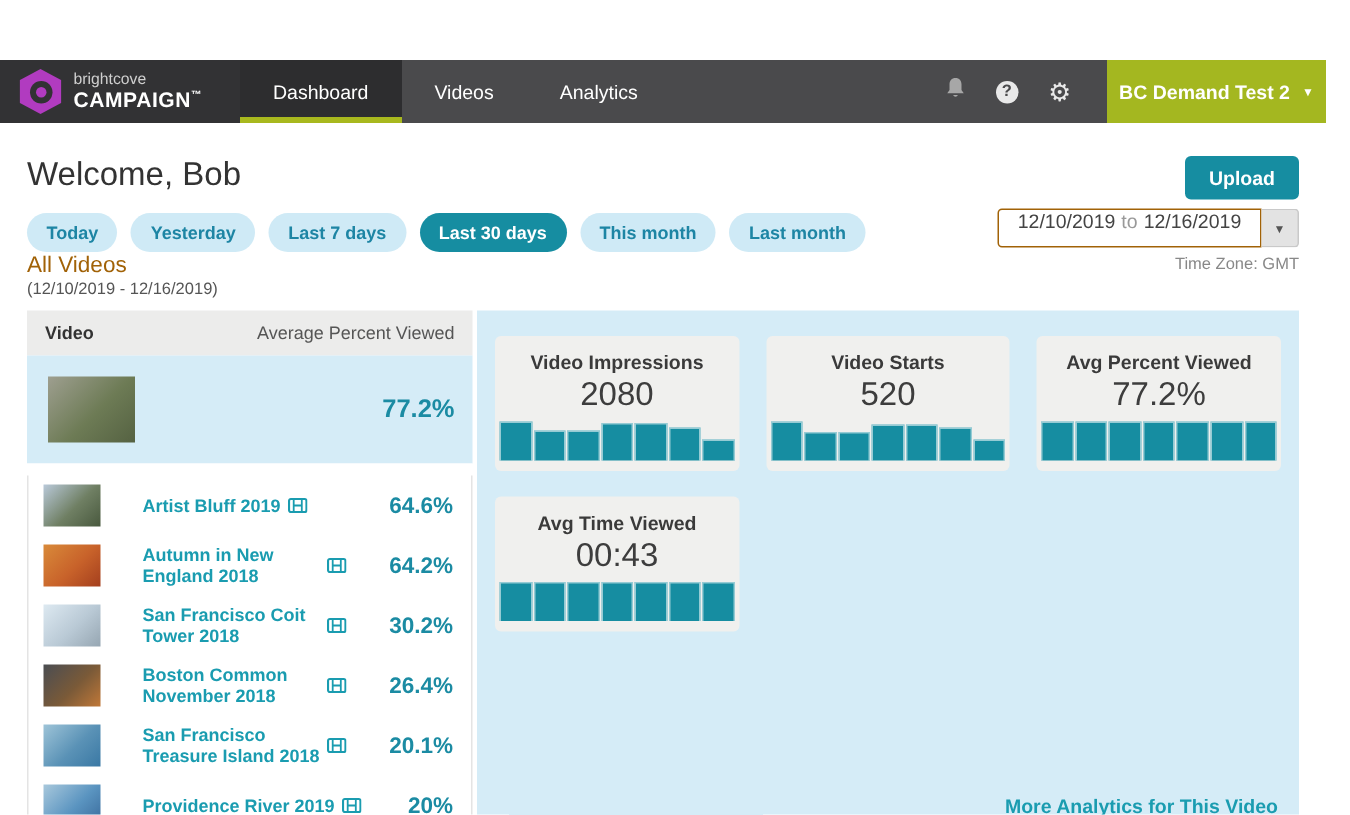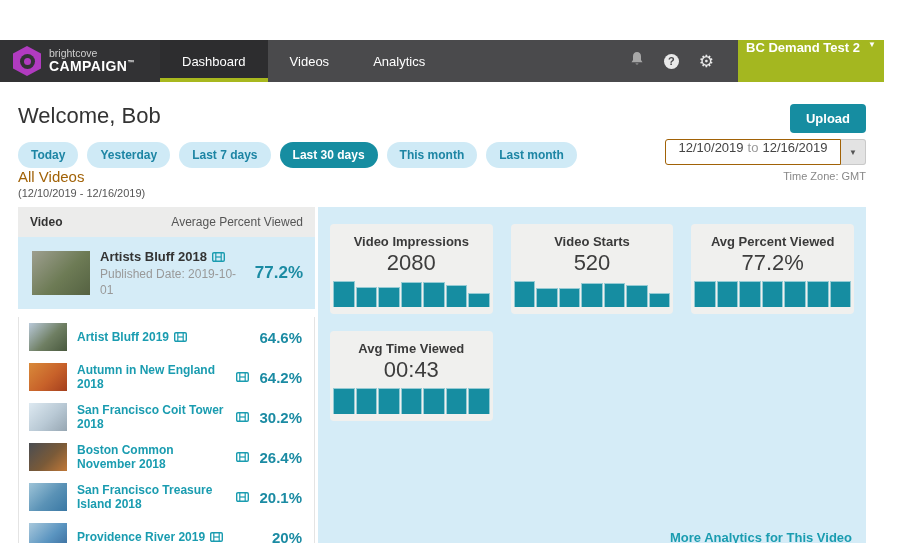--- a/index.html
+++ b/index.html
@@ -15,21 +15,21 @@
   .brand-text { line-height:1.05; }
   .brand-line1 { font-size:10.5px; color:#cfcfcf; }
   .brand-line2 { font-size:14px; font-weight:700; color:#fff; letter-spacing:.4px; }
   .brand-tm { font-size:7px; vertical-align:super; }
   .tabs { display:flex; }
   .tab { padding:0 22px; display:flex; align-items:center; color:#fff; font-size:13px; cursor:pointer; border-bottom:4px solid transparent; padding-top:4px; }
   .tab.active { background:#2d2d2f; border-bottom-color:#a8b81e; }
   .nav-icons { margin-left:auto; display:flex; align-items:center; gap:20px; padding-right:24px; }
   .help-icon { width:15px; height:15px; border-radius:50%; background:#e9e9e9; color:#4a4a4c; font-size:11px; font-weight:700; display:flex; align-items:center; justify-content:center; }
   .gear-icon { font-size:17px; color:#e9e9e9; line-height:1; }
-  .account { background:var(--nav_green,#a4b720); width:146px; display:flex; align-items:flex-start; justify-content:center; gap:8px; color:#fff; font-size:13px; font-weight:700; cursor:pointer; }
+  .account { background:var(--nav_green,#a4b720); width:146px; display:flex; align-items:center; justify-content:center; gap:8px; color:#fff; font-size:13px; font-weight:700; cursor:pointer; }
   .caret { font-size:8px; }
 
   
   .main { padding:0 18px; position:relative; }
   .welcome { font-size:22px; font-weight:400; color:#333; padding-top:21px; }
   .upload-btn { position:absolute; top:22px; right:18px; background:var(--accent,#168da1); color:#fff; border:none; border-radius:4px; font-size:13px; font-weight:700; padding:7px 16px; cursor:pointer; font-family:inherit; }
 
   .filter-row { margin-top:13px; display:flex; gap:9px; }
   .pill { background:var(--pill_bg,#cfeaf6); color:#1d85a4; border:none; border-radius:14px; font-size:12px; font-weight:700; padding:6px 13px; cursor:pointer; font-family:inherit; }
   .pill.active { background:var(--accent,#168da1); color:#fff; }
@@ -50,21 +50,21 @@
   .th-video { font-weight:700; color:#333; }
   .th-avg { color:#555; }
   .selected-row { height:72px; background:var(--panel_blue,#d5ecf7); display:flex; align-items:center; gap:10px; padding:0 12px 0 14px; flex-shrink:0; cursor:pointer; }
   .sel-thumb { width:58px; height:44px; flex-shrink:0; }
   .sel-info { line-height:1.35; }
   .sel-title { font-size:13px; font-weight:700; color:#333; display:flex; align-items:center; gap:5px; }
   .sel-pub { font-size:12px; color:#999; }
   .sel-pct { margin-left:auto; font-size:17px; font-weight:700; color:#1b8ba3; }
   .row-gap { height:8px; flex-shrink:0; background:#fff; }
   .rows { flex:1; border:1px solid #e4e4e4; border-top:none; background:#fff; }
-  .vrow { height:40px; display:flex; align-items:center; gap:10px; padding:0 12px 0 10px; cursor:pointer; }
+  .vrow { height:40px; display:flex; align-items:center; gap:28px; padding:0 12px 0 10px; cursor:pointer; }
   .vrow-thumb { width:38px; height:28px; flex-shrink:0; }
   .vrow-title { font-size:12px; font-weight:700; color:#1a9cb0; display:flex; align-items:center; gap:5px; }
   .vrow-pct { margin-left:auto; font-size:15px; font-weight:700; color:#1b8ba3; }
   .film-icon { color:#1a9cb0; display:inline-flex; flex-shrink:0; }
 
   
   .panel { flex:1; margin-left:3px; background:var(--panel_blue,#d5ecf7); position:relative; padding:17px 12px 0 12px; }
   .cards { display:grid; grid-template-columns:1fr 1fr 1fr; gap:17px 18px; }
   .card { background:var(--card_bg,#f0f0ee); border-radius:4px; height:90px; padding-top:10px; text-align:center; overflow:hidden; }
   .card-title { font-size:13px; font-weight:700; color:#3a3a3a; }
@@ -140,34 +140,20 @@
 
     <div class="content">
 
       <div class="table">
         <div class="thead">
           <span class="th-video">Video</span>
           <span class="th-avg">Average Percent Viewed</span>
         </div>
         <div class="selected-row">
           <div class="sel-thumb" style="background: linear-gradient(135deg, rgb(158, 159, 144) 0%, rgb(109, 123, 85) 55%, rgb(85, 98, 66) 100%);"></div>
-          <div class="sel-info">
-            <div class="sel-title">
-              <span>Artists Bluff 2018</span>
-              <span class="film-icon">
-                <svg width="13" height="10" viewBox="0 0 13 10">
-                    <rect x="0.7" y="0.7" width="11.6" height="8.6" rx="1.2" fill="none" stroke="currentColor" stroke-width="1.4"></rect>
-                    <line x1="3.8" y1="1" x2="3.8" y2="9" stroke="currentColor" stroke-width="1.2"></line>
-                    <line x1="9.2" y1="1" x2="9.2" y2="9" stroke="currentColor" stroke-width="1.2"></line>
-                    <line x1="3.8" y1="5" x2="9.2" y2="5" stroke="currentColor" stroke-width="1.2"></line>
-                  </svg>
-              </span>
-            </div>
-            <div class="sel-pub">Published Date: 2019-10-01</div>
-          </div>
           <div class="sel-pct">77.2%</div>
         </div>
         <div class="row-gap"></div>
         <div class="rows">
             <div class="vrow">
     <div class="vrow-thumb" style="background: linear-gradient(135deg, rgb(185, 201, 217) 0%, rgb(111, 127, 99) 55%, rgb(73, 89, 62) 100%);"></div>
     <div class="vrow-title">
       <span class="t">Artist Bluff 2019</span>
       <span class="film-icon">
         <svg width="13" height="10" viewBox="0 0 13 10">

